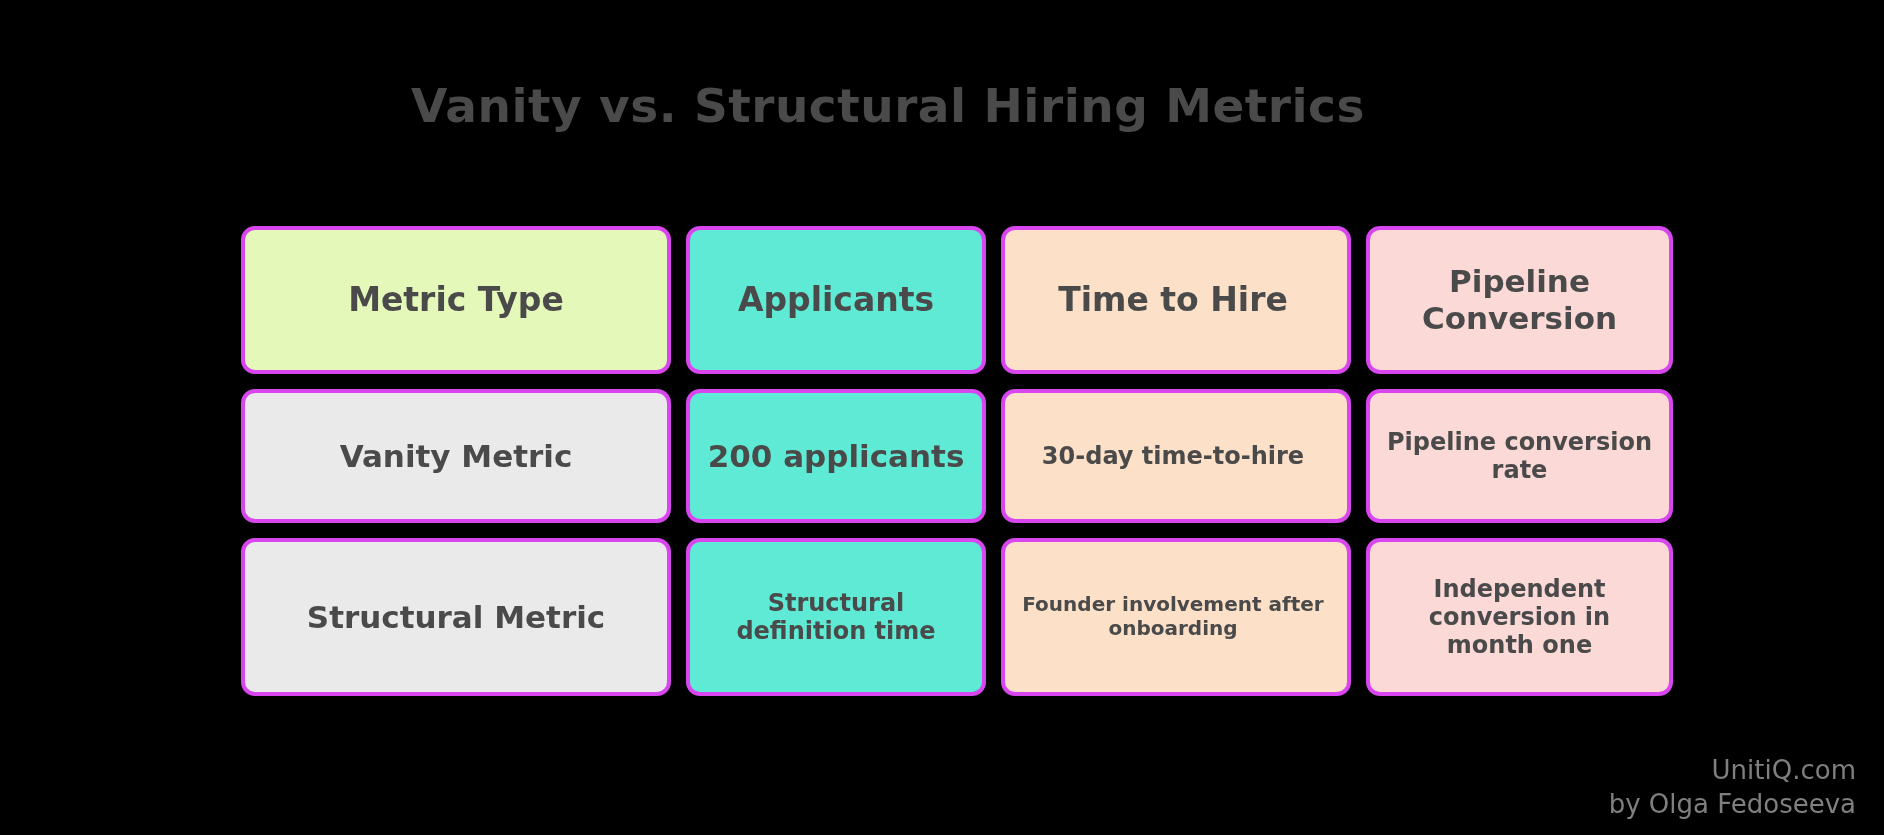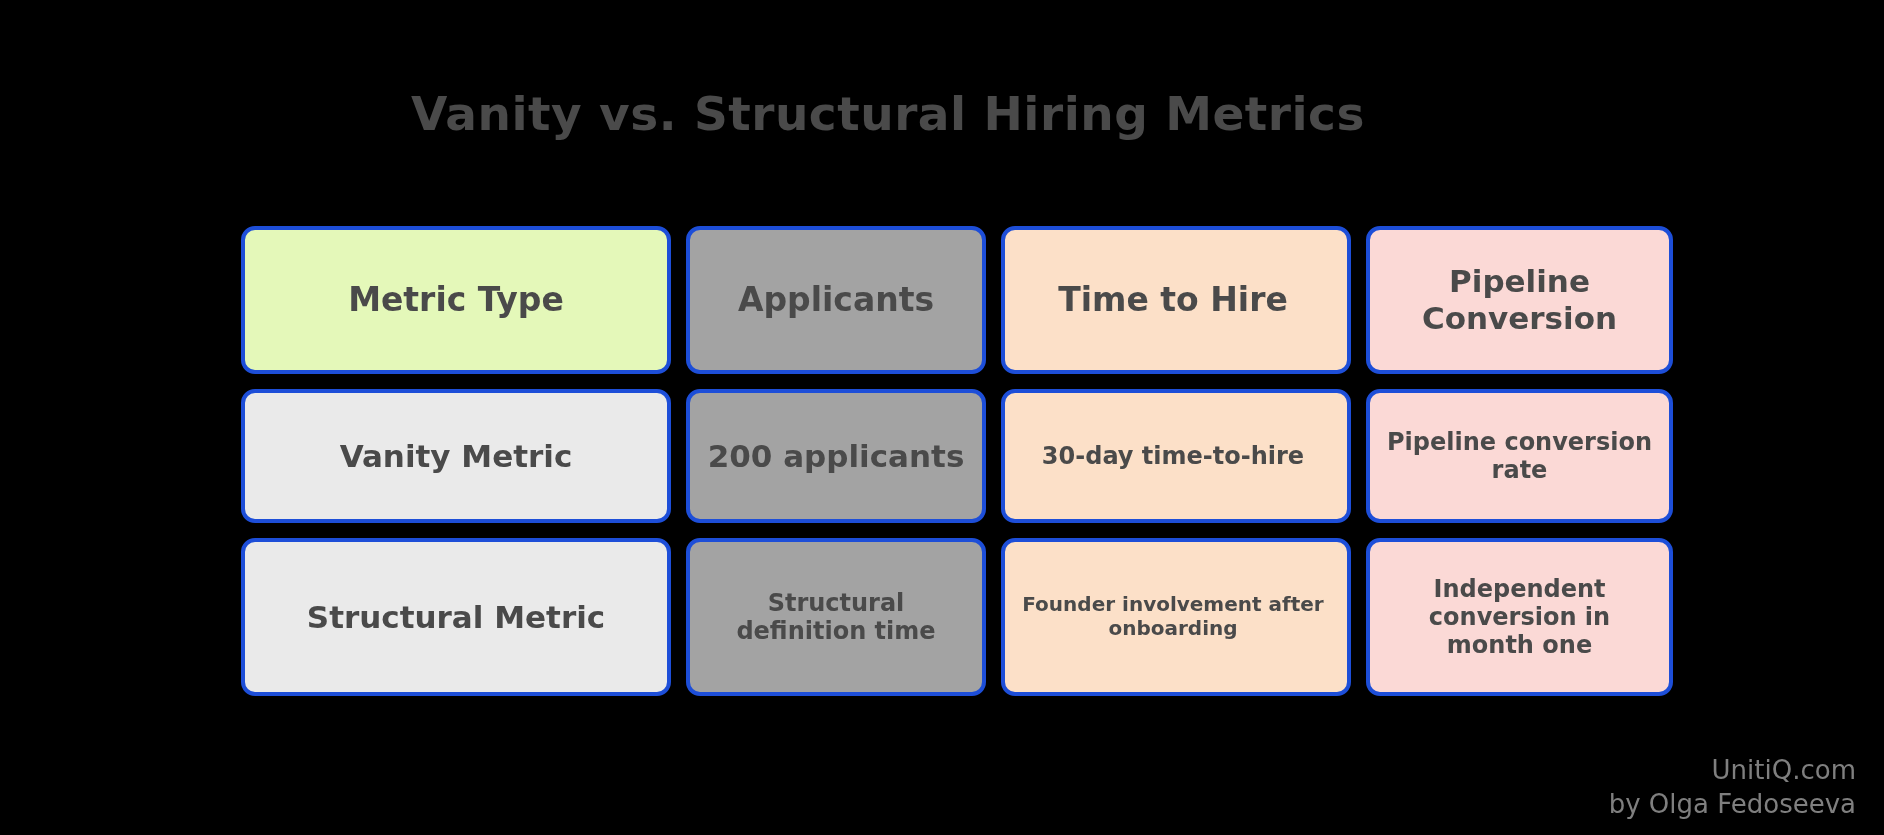--- a/index.html
+++ b/index.html
@@ -14,21 +14,21 @@
     height: 835px;
     background: #000000;
     overflow: hidden;
     font-family: "DejaVu Sans", sans-serif;
   }
 
   
   .title {
     position: absolute;
     left: 0;
-    top: 88px;
+    top: 80px;
     width: 1776px;
     text-align: center;
     color: #4a4a4a;
     font-family: "DejaVu Sans", sans-serif;
     font-weight: bold;
     font-size: 47px;
     letter-spacing: 0.5px;
     line-height: 1.1;
     white-space: nowrap;
   }
@@ -42,36 +42,36 @@
     display: grid;
     grid-template-columns: 430px 300px 350px 307px;
     grid-template-rows: 148px 134px 158px;
     column-gap: 15px;
     row-gap: 15px;
   }
 
   .cell {
     position: relative;
     border-radius: 14px;
-    border: 4px solid #1d4ed8;
+    border: 4px solid #d946ef;
     box-sizing: border-box;
     display: flex;
     align-items: center;
     justify-content: center;
     text-align: center;
     color: #4a4a4a;
     font-family: "DejaVu Sans", sans-serif;
     font-weight: bold;
     padding: 6px 14px;
     line-height: 1.18;
   }
 
   
   .c-green  { background: #e4f8b9; }
-  .c-yellow { background: #a3a3a3; text-align: center; }
+  .c-yellow { background: #5eead4; text-align: center; }
   .c-peach  { background: #fce0c8; padding-left: 8px; }
   .c-pink   { background: #fbd9d6; }
   .c-gray   { background: #eaeaea; text-align: right; }
 
   
   .row-head .cell      { font-size: 33px; }
   .row-head .cell.wrap { font-size: 31px; }
 
   
   .rowlabel { font-size: 31px; }

